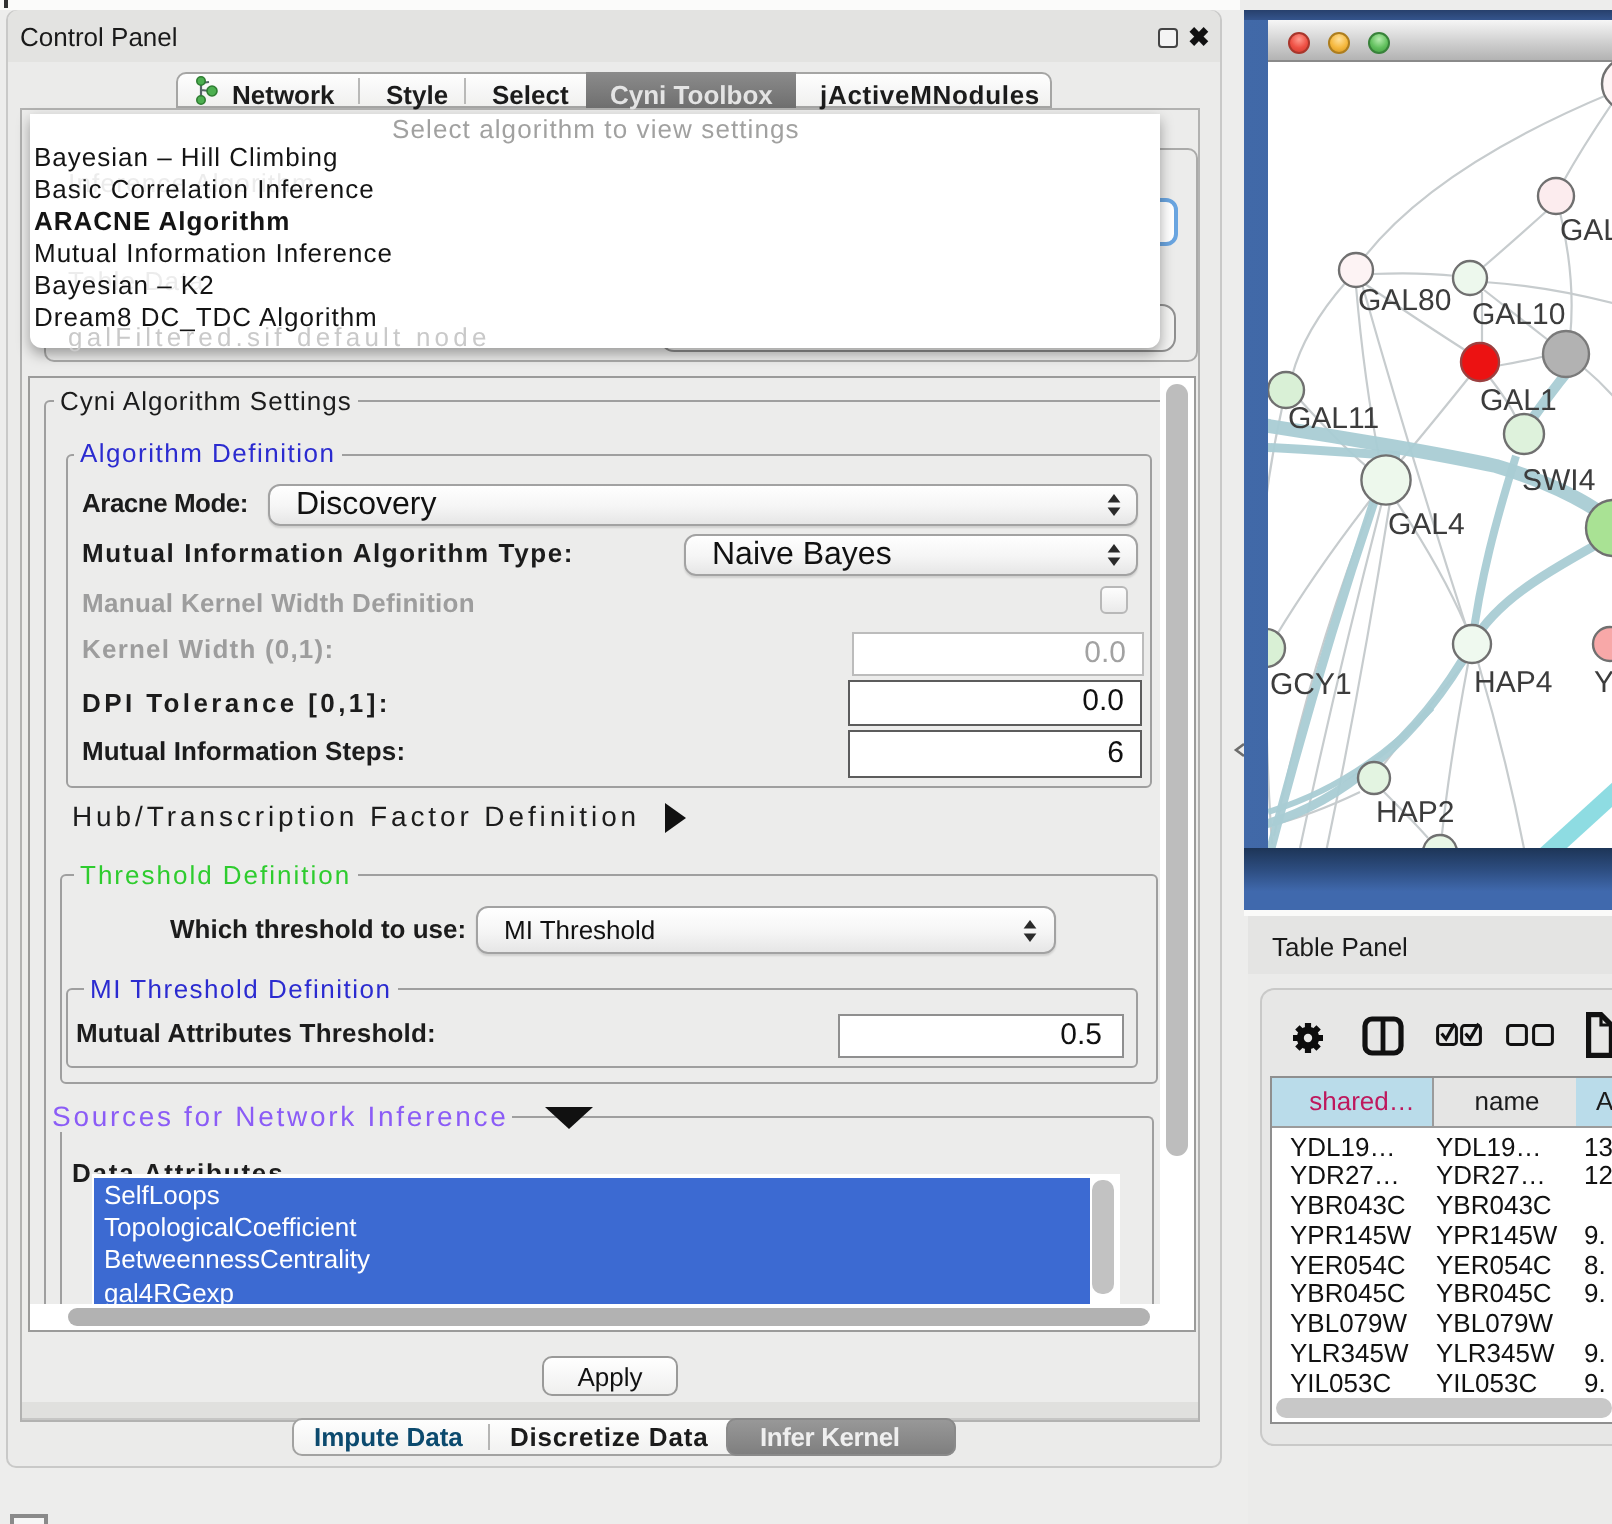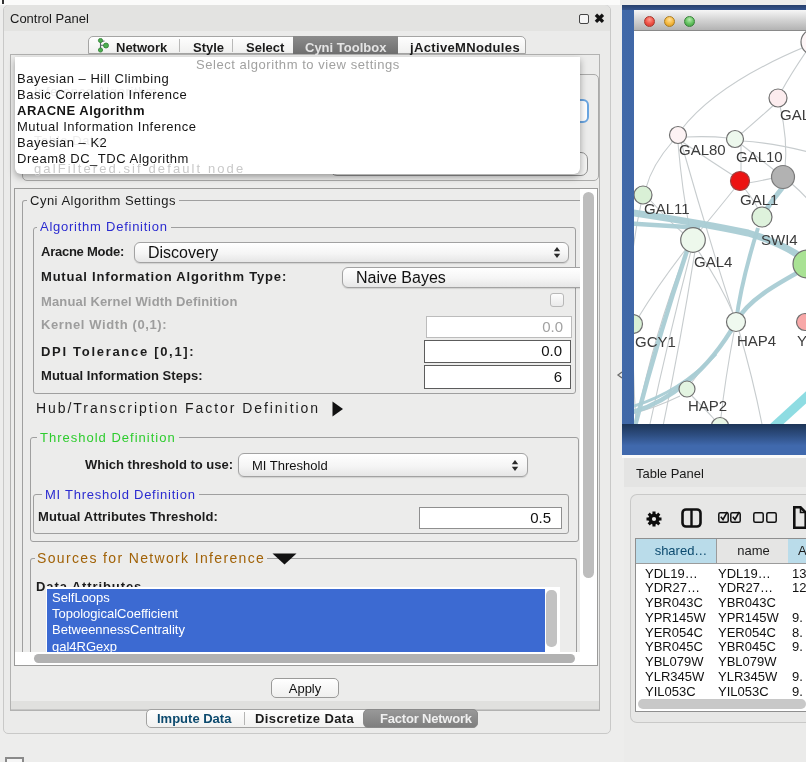--- a/index.html
+++ b/index.html
@@ -64,21 +64,21 @@
   <div class="lbl" style="left:41px;top:244px;letter-spacing:-0.25px;">Aracne Mode:</div>
   <div class="combo" style="left:134px;top:242px;width:433px;height:19px;">
     <span class="ct">Discovery</span>
     <svg class="spin" style="right:7px;top:4px;" viewBox="0 0 8 11">
         <path d="M4 0 L7.2 4.2 L0.8 4.2 Z" fill="#2a2a2a"></path>
         <path d="M4 11 L7.2 6.8 L0.8 6.8 Z" fill="#2a2a2a"></path>
       </svg>
   </div>
 
   <div class="lbl" style="left:41px;top:268.5px;letter-spacing:0.8px;">Mutual Information Algorithm Type:</div>
-  <div class="combo" style="left:342px;top:267px;width:225px;height:19px;padding-left:28px;">
+  <div class="combo" style="left:342px;top:267px;width:225px;height:19px;">
     <span class="ct">Naive Bayes</span>
     <svg class="spin" style="right:7px;top:4px;" viewBox="0 0 8 11">
         <path d="M4 0 L7.2 4.2 L0.8 4.2 Z" fill="#2a2a2a"></path>
         <path d="M4 11 L7.2 6.8 L0.8 6.8 Z" fill="#2a2a2a"></path>
       </svg>
   </div>
 
   <div class="lbl dis" style="left:41px;top:294px;letter-spacing:0.15px;text-align:center;">Manual Kernel Width Definition</div>
   <div class="abs" style="left:550px;top:293px;width:14px;height:14px;border:1px solid #b8b8b8;border-radius:3px;background:linear-gradient(#fdfdfd,#eaeaea);box-sizing:border-box;"></div>
 
@@ -106,21 +106,21 @@
         <path d="M4 11 L7.2 6.8 L0.8 6.8 Z" fill="#2a2a2a"></path>
       </svg>
   </div>
 
   <div class="gbox" style="left:33px;top:494px;width:534px;height:38px;"></div>
   <div class="abs" style="left:42px;top:487px;font-size:13px;color:#2b2bd0;background:#ececeb;padding:0 3px;letter-spacing:0.75px;">MI Threshold Definition</div>
   <div class="lbl" style="left:38px;top:509px;letter-spacing:0.1px;">Mutual Attributes Threshold:</div>
   <div class="field" style="left:419px;top:507px;width:143px;height:22px;border:1px solid #8f8f8f;box-sizing:border-box;line-height:20px;padding-right:10px;">0.5</div>
 
   <div class="abs" style="left:30px;top:558px;width:545px;height:100px;border:1px solid #9f9f9f;border-bottom:none;border-radius:3px 3px 0 0;"></div>
-  <div class="abs" style="left:35px;top:550px;font-size:14px;color:#a16207;background:#ececeb;padding:0 2px;letter-spacing:1.35px;">Sources for Network Inference</div>
+  <div class="abs" style="left:24px;top:550px;font-size:14px;color:#8b5cf6;background:#ececeb;padding:0 2px;letter-spacing:1.35px;">Sources for Network Inference</div>
   <svg class="abs" style="left:272px;top:553px;" width="25" height="12" viewBox="0 0 25 12">
       <path d="M0.5 0.5 L24.5 0.5 L12.5 11.5 Z" fill="#111"></path>
     </svg>
   <div class="lbl" style="left:36px;top:579px;letter-spacing:0.9px;">Data Attributes</div>
 
   <div class="abs" style="left:46px;top:587px;width:514px;height:65px;background:#fff;"></div>
   <div class="abs" style="left:47px;top:589px;width:498px;height:63px;background:#3c6ad2;"></div>
   <div class="abs" style="left:52px;top:590px;font-size:13px;color:#fff;line-height:16.2px;">SelfLoops<br>TopologicalCoefficient<br>BetweennessCentrality<br>gal4RGexp</div>
   <div class="abs" style="left:546px;top:590px;width:11px;height:57px;background:#c2c2c2;border-radius:5px;"></div>
 
@@ -130,21 +130,21 @@
   <div class="abs" style="left:15px;top:652px;width:565px;height:13px;background:#fff;"></div>
   <div class="abs" style="left:34px;top:654px;width:541px;height:9px;background:#b2b2b2;border-radius:4.5px;"></div>
 
   <div class="abs" style="left:271px;top:678px;width:68px;height:20px;border:1px solid #9a9a99;border-radius:5px;background:linear-gradient(#ffffff,#efefee);box-sizing:border-box;text-align:center;line-height:19px;font-size:13px;color:#111;">Apply</div>
 
   <div class="abs" style="left:146px;top:709px;width:332px;height:19px;background:linear-gradient(#fefefe,#f1f1f0);border:1px solid #a2a2a1;border-radius:5px;box-sizing:border-box;"></div>
   <div class="abs" style="left:244px;top:712px;width:1px;height:13px;background:#b5b5b4;"></div>
   <div class="abs" style="left:363px;top:709px;width:115px;height:19px;background:linear-gradient(#989898,#7f7f7f);border:1px solid #8a8a8a;border-radius:5px;box-sizing:border-box;"></div>
   <div class="abs b" style="left:157px;top:711px;font-size:13px;color:#0c4a6e;">Impute Data</div>
   <div class="abs b" style="left:255px;top:711px;font-size:13px;color:#1b1b1b;letter-spacing:0.4px;">Discretize Data</div>
-  <div class="abs b" style="left:380px;top:711px;font-size:13px;color:#efefef;letter-spacing:-0.2px;">Factor Network</div>
+  <div class="abs b" style="left:380px;top:711px;font-size:13px;color:#efefef;letter-spacing:-0.2px;">Infer Kernel</div>
 
   <div class="abs" style="left:15px;top:57px;width:565px;height:117px;background:#fff;border-radius:0 0 6px 6px;box-shadow:0 3px 7px rgba(0,0,0,0.35);"></div>
   <div class="abs" style="left:196px;top:57px;font-size:13px;color:#a1a1a0;letter-spacing:0.55px;">Select algorithm to view settings</div>
   <div class="abs" style="left:34px;top:84px;font-size:13px;color:#ececec;letter-spacing:0.6px;">Inference Algorithm</div>
   <div class="abs" style="left:34px;top:133px;font-size:13px;color:#ececec;letter-spacing:0.6px;">Table Data</div>
   <div class="abs" style="left:34px;top:161px;font-size:13px;color:#c9c9c9;letter-spacing:2.1px;">galFiltered.sif default node</div>
   <div class="abs" style="left:17px;top:70.5px;font-size:13px;color:#141414;line-height:16.1px;letter-spacing:0.5px;">Bayesian – Hill Climbing<br>Basic Correlation Inference<br><span class="b">ARACNE Algorithm</span><br>Mutual Information Inference<br>Bayesian – K2<br>Dream8 DC_TDC Algorithm</div>
 
   <svg class="abs" style="left:616px;top:371px;" width="7" height="8" viewBox="0 0 7 8">
       <path d="M6 1 L2 4 L6 7" fill="none" stroke="#6d6d6c" stroke-width="1.3"></path>
@@ -266,21 +266,21 @@
   <svg class="abs" style="left:753px;top:512px;" width="24" height="11" viewBox="0 0 24 11">
     <rect x="0.8" y="0.8" width="9.4" height="9.4" rx="1.5" fill="none" stroke="#111" stroke-width="1.5"></rect>
     <rect x="13.8" y="0.8" width="9.4" height="9.4" rx="1.5" fill="none" stroke="#111" stroke-width="1.5"></rect>
   </svg>
   <svg class="abs" style="left:793px;top:506px;" width="13" height="23" viewBox="0 0 13 23">
     <path d="M1.3 1.3 H7.5 L12.7 6.5 V21.7 H1.3 Z" fill="none" stroke="#111" stroke-width="2.6"></path>
     <path d="M7.5 1.3 V6.5 H12.7" fill="none" stroke="#111" stroke-width="1.6"></path>
   </svg>
 
   <div class="abs" style="left:635px;top:538px;width:171px;height:174px;background:#fff;border:1px solid #8f8f8f;border-right:none;box-sizing:border-box;"></div>
-  <div class="abs" style="left:636px;top:539px;width:81px;height:25px;background:#badcea;border-right:1px solid #9b9b9b;border-bottom:1px solid #9b9b9b;box-sizing:border-box;text-align:center;line-height:24px;font-size:13px;color:#0c4a6e;padding-left:10px;">shared…</div>
+  <div class="abs" style="left:636px;top:539px;width:81px;height:25px;background:#badcea;border-right:1px solid #9b9b9b;border-bottom:1px solid #9b9b9b;box-sizing:border-box;text-align:center;line-height:24px;font-size:13px;color:#be185d;padding-left:10px;">shared…</div>
   <div class="abs" style="left:717px;top:539px;width:74px;height:25px;background:#e5e5e4;border-right:1px solid #9b9b9b;border-bottom:1px solid #9b9b9b;box-sizing:border-box;text-align:center;line-height:24px;font-size:13px;color:#1c1c1c;">name</div>
   <div class="abs" style="left:788px;top:539px;width:18px;height:25px;background:#badcea;border-bottom:1px solid #9b9b9b;box-sizing:border-box;font-size:13px;color:#1c1c1c;line-height:24px;padding-left:10px;">A</div>
   <div class="abs" style="left:645px;top:566.5px;width:72px;height:132px;overflow:hidden;font-size:13px;color:#111;line-height:14.75px;">YDL19…<br>YDR27…<br>YBR043C<br>YPR145W<br>YER054C<br>YBR045C<br>YBL079W<br>YLR345W<br>YIL053C</div>
   <div class="abs" style="left:718px;top:566.5px;width:72px;height:132px;overflow:hidden;font-size:13px;color:#111;line-height:14.75px;">YDL19…<br>YDR27…<br>YBR043C<br>YPR145W<br>YER054C<br>YBR045C<br>YBL079W<br>YLR345W<br>YIL053C</div>
   <div class="abs" style="left:792px;top:566.5px;width:14px;height:132px;overflow:hidden;font-size:13px;color:#111;line-height:14.75px;">13<br>12<br>&nbsp;<br>9.<br>8.<br>9.<br>&nbsp;<br>9.<br>9.</div>
 
   <div class="abs" style="left:636px;top:697px;width:170px;height:14px;background:#fff;"></div>
   <div class="abs" style="left:638px;top:699px;width:168px;height:10px;background:#c8c8c8;border-radius:5px;"></div>
 </div>
 

